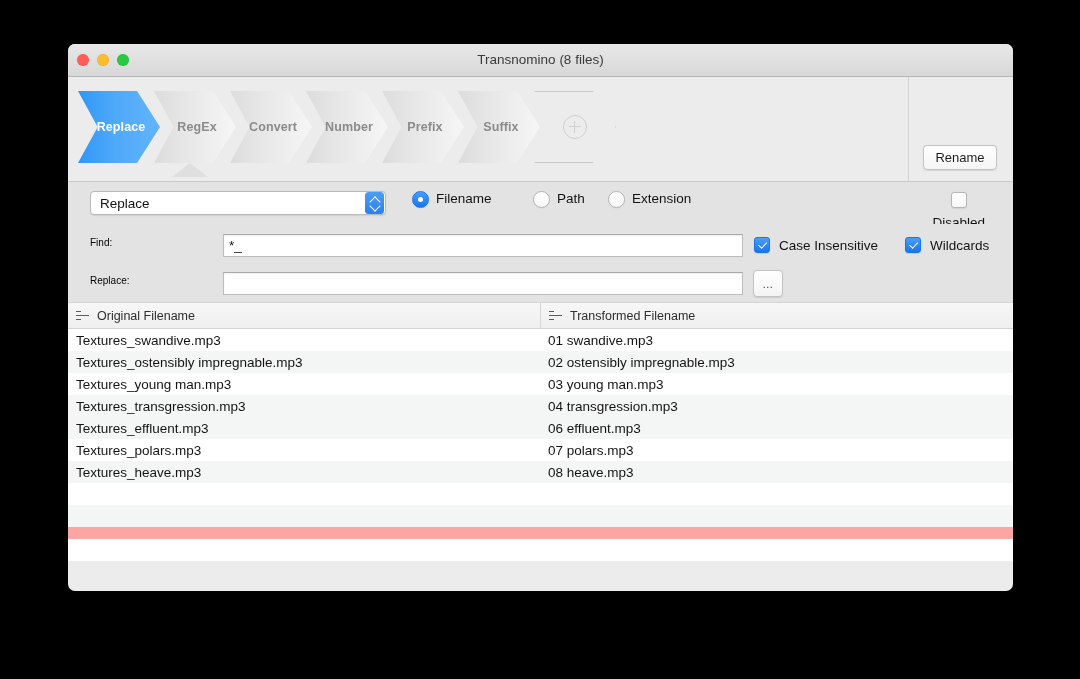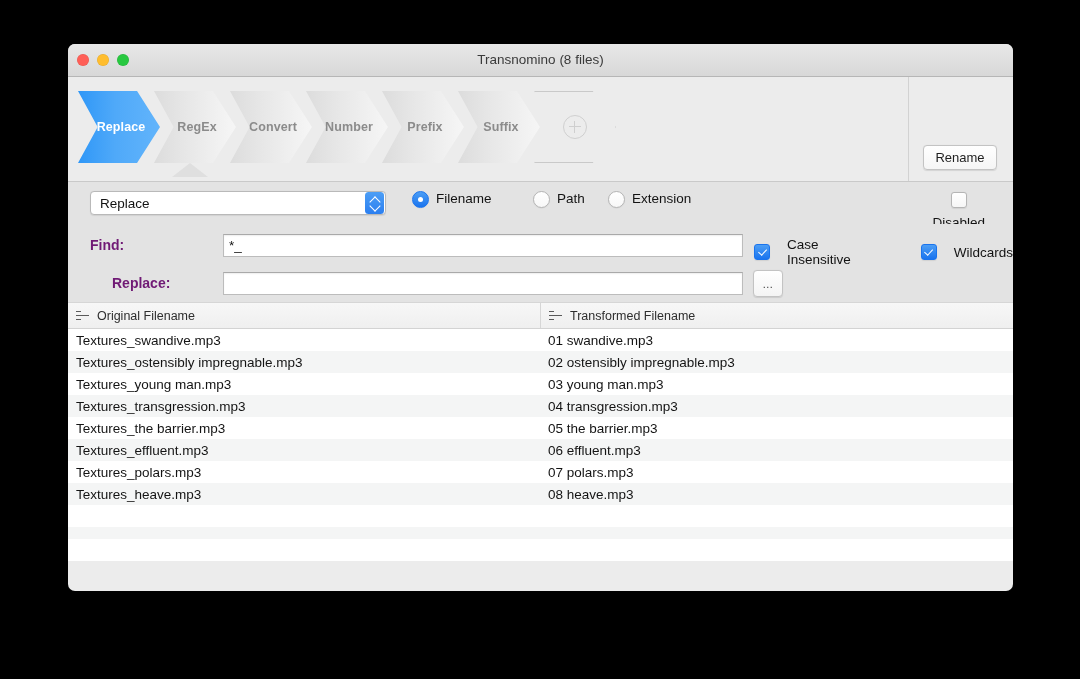--- a/index.html
+++ b/index.html
@@ -277,23 +277,22 @@
   }
 
   
   #fields {
     position: relative;
     height: 78px;
     background: #e3e3e3;
   }
   .field-label {
     position: absolute;
-    font-size: 14px;
-    color: #701a75;
-    font-weight: bold;
+    font-size: 10px;
+    color: #000000;
   }
   .textfield {
     position: absolute;
     height: 23px;
     background: #ffffff;
     border: 0.5px solid #bcbcbc;
     border-top-color: #a9a9a9;
     box-shadow: inset 0 1px 1.5px rgba(0,0,0,0.07);
     box-sizing: border-box;
     display: flex;
@@ -304,21 +303,21 @@
   }
   #find-field  { left: 155px; top: 10px; width: 520px; }
   #repl-field  { left: 155px; top: 48px; width: 520px; }
 
   #find-checks {
     position: absolute;
     left: 686px;
     top: 13px;
     display: flex;
     align-items: center;
-    gap: 17px;
+    gap: 9px;
   }
   #find-checks .gap { width: 9px; }
 
   #ellipsis-btn {
     position: absolute;
     left: 685px;
     top: 46px;
     width: 28px;
     height: 25px;
     background: linear-gradient(to bottom, #ffffff 0%, #f4f4f4 100%);
@@ -463,21 +462,21 @@
     <div class="textfield" id="find-field" placeholder="">*_</div>
 
     <div id="find-checks">
       <span class="checkbox on"></span>
       <span class="ctl-label">Case Insensitive</span>
       <span class="gap"></span>
       <span class="checkbox on"></span>
       <span class="ctl-label">Wildcards</span>
     </div>
 
-    <span class="field-label" style="left:22px; top:51px;margin-left:22px;">Replace:</span>
+    <span class="field-label" style="left:22px; top:51px;">Replace:</span>
     <div class="textfield" id="repl-field" placeholder=""></div>
     <div id="ellipsis-btn">…</div>
   </div>
 
   <div id="table">
     <div id="thead">
       <div class="th col1">
         <span class="sortbars">
             <i></i>
             <i></i>
@@ -504,24 +503,20 @@
       <div class="td col2">02 ostensibly impregnable.mp3</div>
     </div>
     <div class="trow odd">
       <div class="td col1">Textures_young man.mp3</div>
       <div class="td col2">03 young man.mp3</div>
     </div>
     <div class="trow even">
       <div class="td col1">Textures_transgression.mp3</div>
       <div class="td col2">04 transgression.mp3</div>
     </div>
-    <div class="trow odd">
-      <div class="td col1">Textures_the barrier.mp3</div>
-      <div class="td col2">05 the barrier.mp3</div>
-    </div>
     <div class="trow even">
       <div class="td col1">Textures_effluent.mp3</div>
       <div class="td col2">06 effluent.mp3</div>
     </div>
     <div class="trow odd">
       <div class="td col1">Textures_polars.mp3</div>
       <div class="td col2">07 polars.mp3</div>
     </div>
     <div class="trow even">
       <div class="td col1">Textures_heave.mp3</div>

